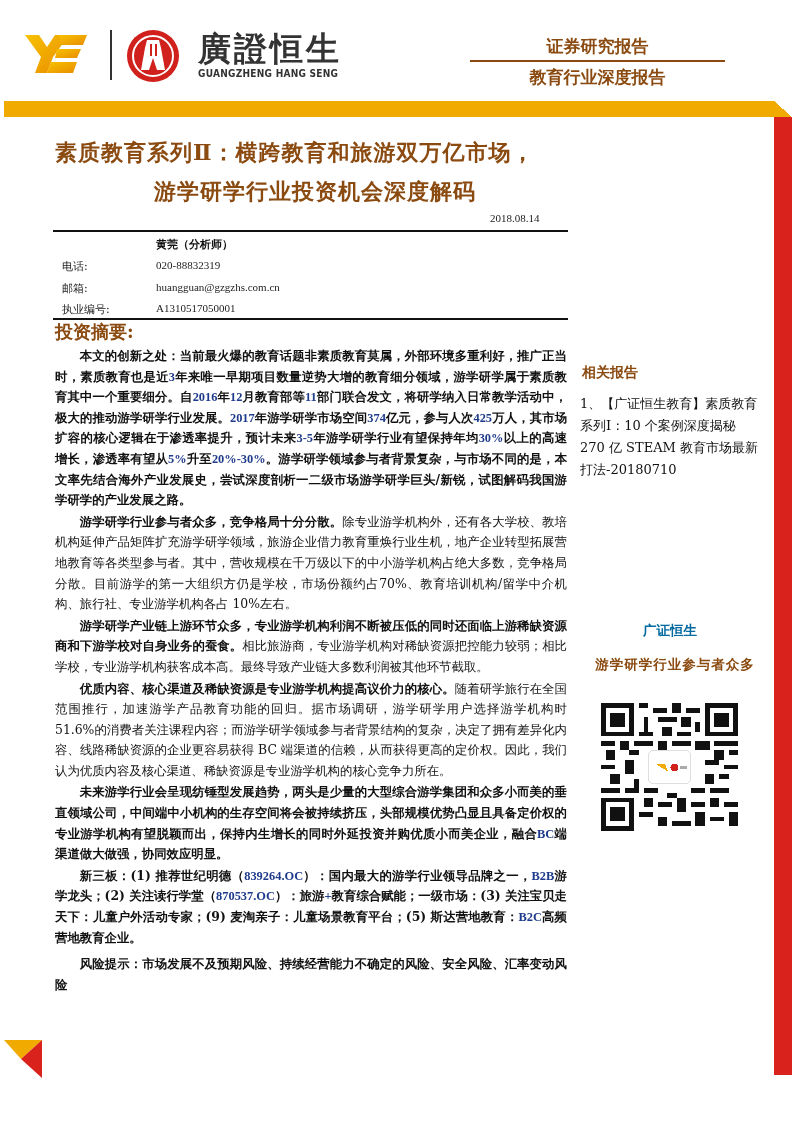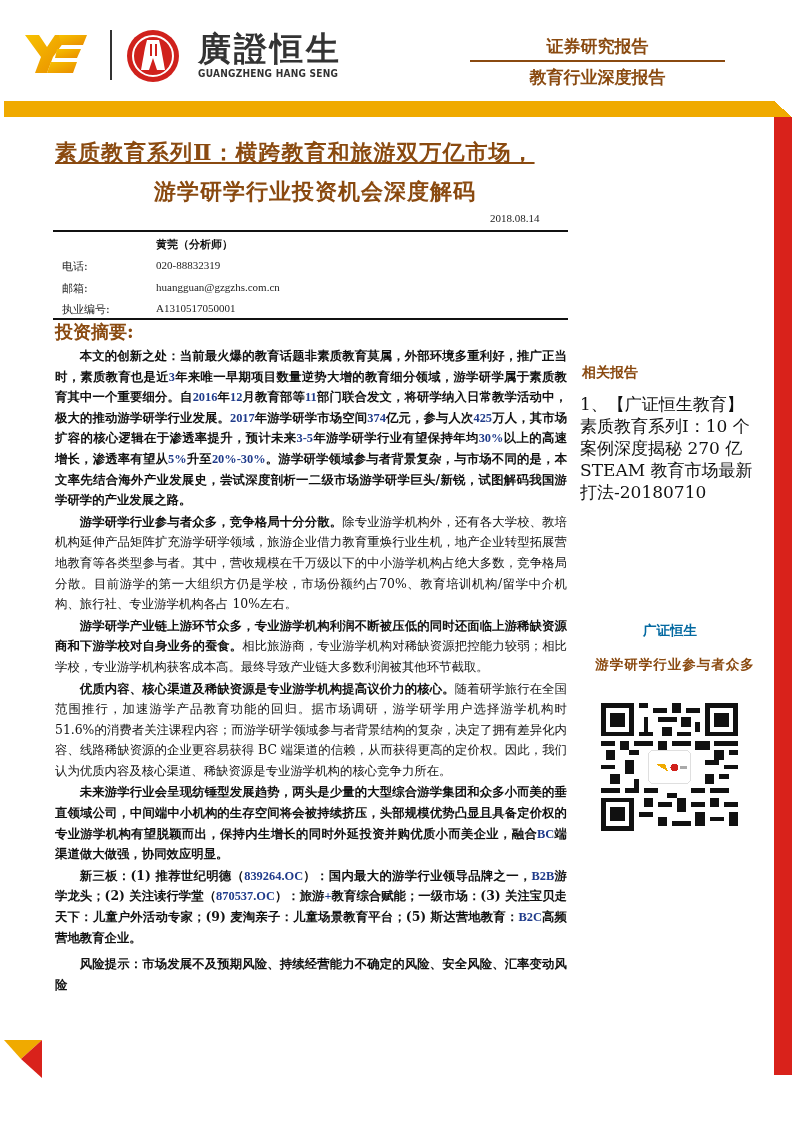--- a/index.html
+++ b/index.html
@@ -25,42 +25,42 @@
   .hdr-rule { left: 470px; top: 60px; width: 255px; height: 2px; background: #8a4a10; }
   .hdr-title2 { left: 470px; top: 66px; width: 255px; text-align: center; font-family: Liberation Serif, serif;
                 font-weight: bold; font-size: 17px; color: #8a4a10; }
 
   .band { left: 4px; top: 101px; width: 770px; height: 16px; background: #f0aa00; }
   .band-tip2 { left: 774px; top: 101px; width: 18px; height: 16px;
                background: linear-gradient(to bottom left, transparent 50%, #f0aa00 50%); }
   .redbar { left: 774px; top: 117px; width: 18px; height: 958px; background: #d9221b; }
 
   
-  .title1 { left: 55px; top: 138px; width: 520px; font-size: 22px; font-weight: bold; color: #8a4a10; letter-spacing: 1px; white-space: nowrap; text-decoration: underline; }
+  .title1 { left: 55px; top: 138px; width: 520px; font-size: 22px; font-weight: bold; color: #8a4a10; letter-spacing: 1px; white-space: nowrap; }
   .title2 { left: 55px; top: 177px; width: 520px; text-align: center; font-size: 22px; font-weight: bold; color: #8a4a10; letter-spacing: 1px; }
   .date { left: 490px; top: 212px; font-size: 11px; color: #222; font-family: "Liberation Serif", serif; }
 
   
   .rule-top { left: 53px; top: 230px; width: 515px; height: 2px; background: #111; }
   .rule-bot { left: 53px; top: 318px; width: 515px; height: 2px; background: #111; }
   .an-row { left: 62px; font-size: 11px; color: #222; }
   .an-val { left: 156px; font-size: 11px; color: #222; font-family: "Liberation Serif", serif; }
   .an-name { left: 156px; top: 237px; font-size: 11px; font-weight: bold; }
 
   .sec-title { left: 55px; top: 320px; font-size: 18px; font-weight: bold; color: #8a4a10; }
 
   
   .body { left: 55px; top: 346px; width: 512px; font-size: 12.4px; line-height: 20.6px; text-align: justify; }
   .body p { margin: 0 0 1px 0; text-indent: 2em; }
   .b { font-weight: bold; }
   .num { color: #1e3a8a; font-family: "Liberation Serif", serif; }
 
   
   .side-title { left: 582px; top: 364px; font-size: 14px; font-weight: bold; color: #8a4a10; }
-  .side-list { left: 580px; top: 393px; width: 180px; font-size: 17px; line-height: 22px; }
+  .side-list { left: 580px; top: 393px; width: 180px; font-size: 13px; line-height: 22px; }
   .side-list div { margin: 0; }
   .brand1 { left: 580px; top: 622px; width: 180px; text-align: center; font-size: 13.5px; font-weight: bold; color: #0369a1; }
   .brand2 { left: 580px; top: 656px; width: 190px; text-align: center; font-size: 13.5px; font-weight: bold; color: #8a4a10; letter-spacing: 1px; }
   .qr { left: 601px; top: 703px; width: 137px; height: 128px; }
 
   .corner-tri { left: 4px; top: 1040px; width: 38px; height: 38px; }
 </style>
 </head>
 <body>
 

